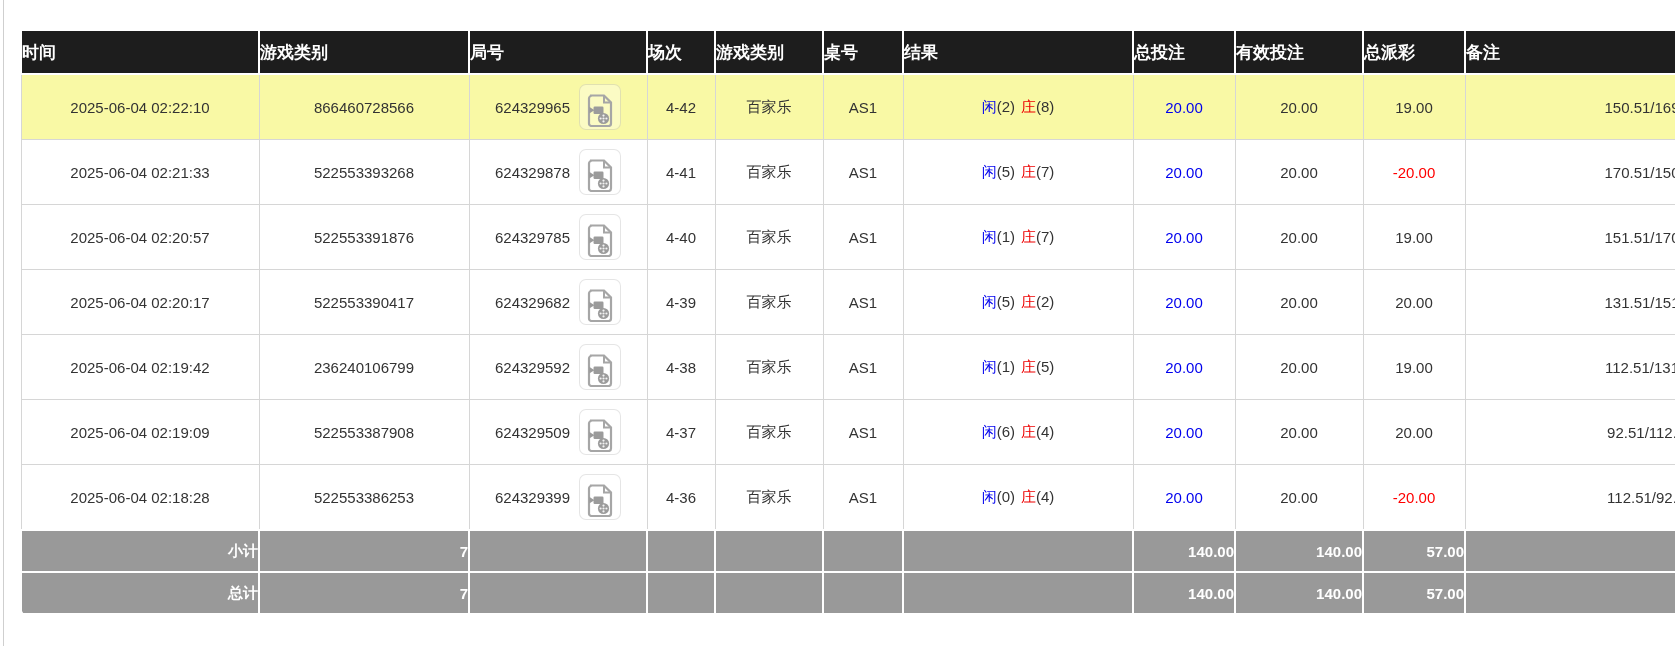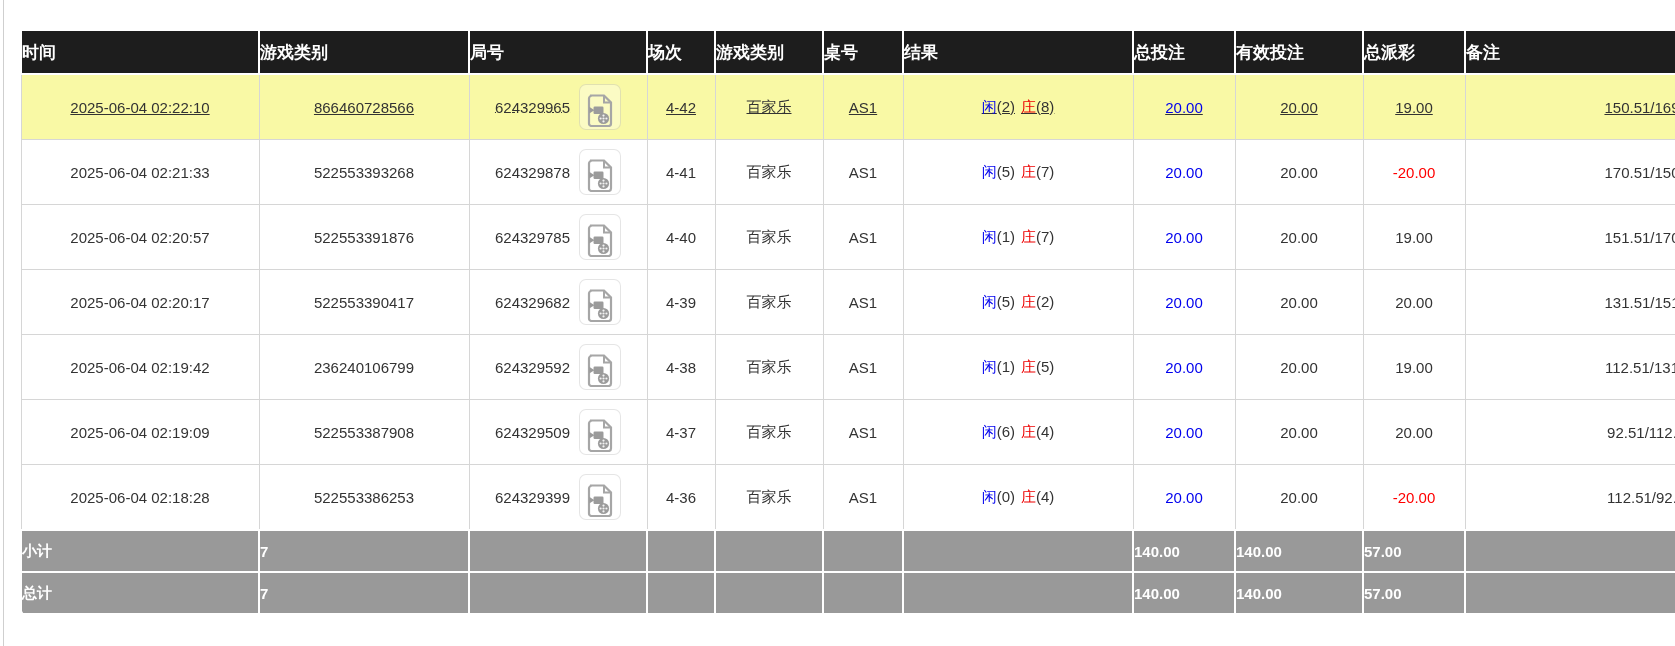--- a/index.html
+++ b/index.html
@@ -46,29 +46,29 @@
   tbody td {
     background: #ffffff;
     border: 1px solid var(--border, #d6d6d6);
     height: 64px;
     text-align: center;
     vertical-align: middle;
     padding: 0 4px;
     white-space: nowrap;
     overflow: visible;
   }
-  tbody tr.hl td { background: var(--highlight-row, #f9f9a5); text-decoration: underline; }
+  tbody tr.hl td { background: var(--highlight-row, #f9f9a5); }
   tfoot td {
     background: var(--footer-bg, #999999);
     color: #ffffff;
     font-weight: bold;
     font-size: 15px;
     height: 40px;
     border: 2px solid #ffffff;
-    text-align: left;
+    text-align: right;
     vertical-align: middle;
     padding: 0;
   }
   tfoot tr:last-child td:first-child { border-bottom-left-radius: 6px; }
   .round-cell .round-num { margin-right: 9px; vertical-align: middle; }
   .video-btn {
     display: inline-block;
     vertical-align: middle;
     width: 42px;
     height: 46px;

